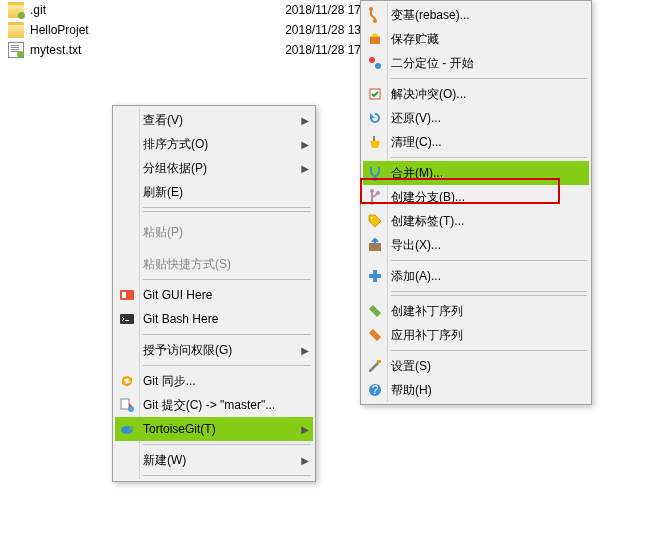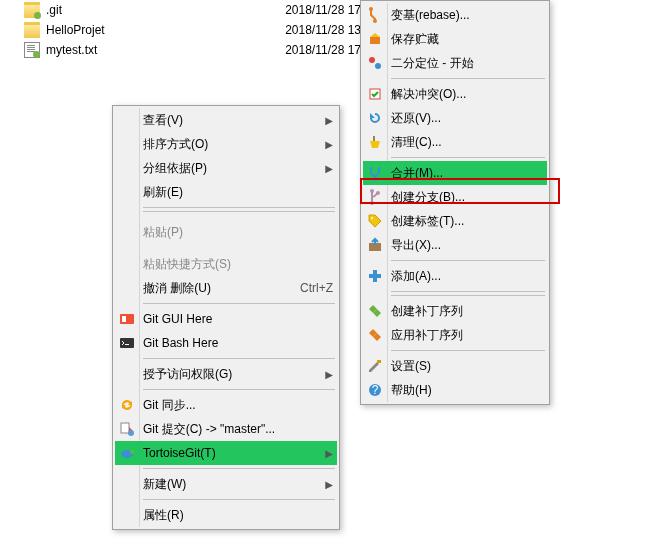--- a/index.html
+++ b/index.html
@@ -1,35 +1,35 @@
 <!DOCTYPE html>
 <html><head>
 <meta charset="utf-8">
 <style>
 * { margin: 0; padding: 0; box-sizing: border-box; font-family: "Microsoft YaHei", "Segoe UI", sans-serif; font-size: 12px; }
 body { background: #fff; width: 656px; height: 552px; overflow: hidden; position: relative; }
 .file-list { position: absolute; top: 0; left: 0; width: 375px; }
-.file-row { display: flex; align-items: center; height: 20px; padding-left: 24px; border-bottom: 1px solid transparent; }
+.file-row { display: flex; align-items: center; height: 20px; padding-left: 8px; border-bottom: 1px solid transparent; }
 .file-row .icon { width: 16px; height: 16px; margin-right: 6px; flex-shrink: 0; }
 .file-row .name { flex: 1; color: #000; }
 .file-row .date { color: #000; padding-right: 4px; }
 .folder-icon { background: linear-gradient(#ffe9a2, #f1c74b); border-radius: 1px; border-top: 3px solid #f1c74b; }
 .folder-icon.git { position: relative; }
 .folder-icon.git::after { content:""; position:absolute; bottom:-1px; right:-1px; width:7px; height:7px; background:#7cb342; border-radius:50%; }
 .txt-icon { background:#fff; border:1px solid #888; position:relative; }
 .txt-icon::before { content:""; position:absolute; top:2px; left:2px; width:8px; height:1px; background:#888; box-shadow:0 2px 0 #888,0 4px 0 #888,0 6px 0 #888; }
 .txt-icon::after { content:""; position:absolute; bottom:-1px; right:-1px; width:7px; height:7px; background:#7cb342; border-radius:50%; }
 
 .menu { position: absolute; background: #f0f0f0; border: 1px solid #a0a0a0; box-shadow: 2px 2px 6px rgba(0,0,0,0.25); }
-.menu1 { top: 105px; left: 112px; width: 228px; }
-.menu2 { top: 0; left: 360px; width: 190px; }
+.menu1 { top: 105px; left: 112px; width: 204px; }
+.menu2 { top: 0; left: 360px; width: 232px; }
 .menu-inner { background:#f0f0f0; padding:2px; }
 .menu-item { display:flex; align-items:center; height:24px; padding:0 4px 0 28px; position:relative; color:#000; }
 .menu-item.disabled { color:#888;margin-top:8px; }
-.menu-item.highlighted { background:#22c55e; }
+.menu-item.highlighted { background:#84cc16; }
 .menu-item .mi-icon { position:absolute; left:4px; width:16px; height:16px; }
 .menu-item .arrow { margin-left:auto; font-size:10px; color:#555; }
 .menu-item .shortcut { margin-left:auto; color:#555; }
 .menu-sep { height:1px; background:#c0c0c0; margin:3px 2px 3px 28px; }
 .menu-gutter { position:absolute; top:2px; bottom:2px; left:26px; width:1px; background:#d4d4d4; }
 .highlight-box { position:absolute; border:2px solid #d40000; pointer-events:none; }
 .hb1 { top:178px; left:360px; width:200px; height:26px; }
 
 .ic { display:block; width:16px; height:16px; }
 </style>
@@ -73,24 +73,20 @@
         <span>刷新(E)</span>
       </div>
       <div class="menu-sep"></div>
       <div class="menu-sep"></div>
       <div class="menu-item disabled">
         <span>粘贴(P)</span>
       </div>
       <div class="menu-item disabled">
         <span>粘贴快捷方式(S)</span>
       </div>
-      <div class="menu-item">
-        <span>撤消 删除(U)</span>
-        <span class="shortcut">Ctrl+Z</span>
-      </div>
       <div class="menu-sep"></div>
       <div class="menu-item">
         <span class="mi-icon">
           <svg class="ic" viewBox="0 0 16 16">
             <rect x="1" y="3" width="14" height="10" fill="#f05033" rx="1"></rect>
             <rect x="3" y="5" width="4" height="6" fill="#fff"></rect>
           </svg>
         </span>
         <span>Git GUI Here</span>
       </div>
@@ -138,23 +134,20 @@
         </span>
         <span>TortoiseGit(T)</span>
         <span class="arrow">▶</span>
       </div>
       <div class="menu-sep"></div>
       <div class="menu-item">
         <span>新建(W)</span>
         <span class="arrow">▶</span>
       </div>
       <div class="menu-sep"></div>
-      <div class="menu-item">
-        <span>属性(R)</span>
-      </div>
     </div>
 </div>
 
 <div class="menu menu2">
   <div class="menu-gutter"></div>
   <div class="menu-inner" id="menu2-body">
       <div class="menu-item">
         <span class="mi-icon">
           <svg class="ic" viewBox="0 0 16 16">
             <path d="M4 2v6l4 4v2" stroke="#e67e22" stroke-width="2" fill="none"></path>

